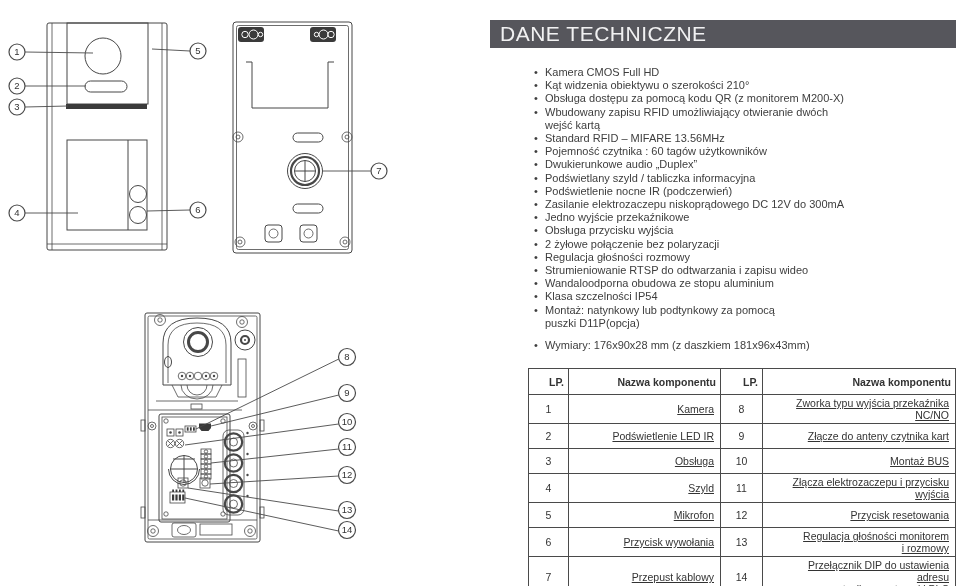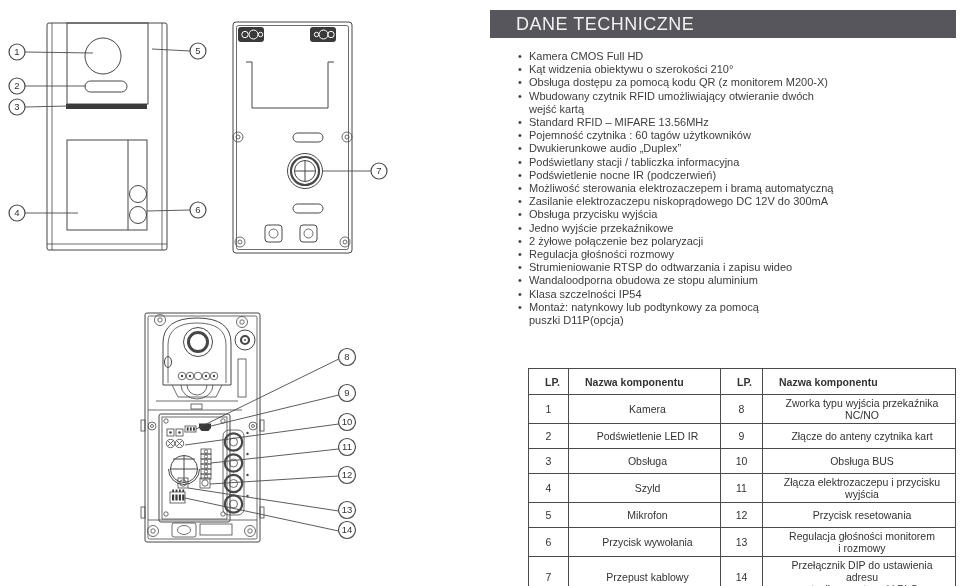--- a/index.html
+++ b/index.html
@@ -2,41 +2,41 @@
 <html><head>
 <meta charset="utf-8">
 <style>
   html,body{margin:0;padding:0;}
   body{
     width:960px;height:586px;background:#ffffff;position:relative;overflow:hidden;
     font-family:"Liberation Sans",sans-serif;
   }
   
   .hdr-bar{
-    position:absolute;left:490px;top:10px;width:466px;height:28px;
-    background:#56565c;color:#f1f1f2;font-size:18px;line-height:28px;
-    padding-left:26px;box-sizing:border-box;letter-spacing:.5px;font-weight:400;
+    position:absolute;left:490px;top:20px;width:466px;height:28px;
+    background:#56565c;color:#f1f1f2;font-size:21px;line-height:28px;
+    padding-left:10px;box-sizing:border-box;letter-spacing:.5px;font-weight:400;
   }
   .specs{
     position:absolute;left:517px;top:50px;width:438px;
     color:#3d3d3d;font-size:11px;line-height:13.2px;
   }
-  ul.bullets{list-style:none;margin:0;padding:0;}
+  ul.bullets{list-style:none;margin:16px;padding:0;}
   ul.bullets li{position:relative;padding-left:12px;white-space:pre-line;}
   ul.bullets li::before{content:"\2022";position:absolute;left:1px;top:0;}
   li.dim-item{margin-top:9px;}
   table.spec-table{
     position:absolute;left:528px;top:368px;width:427px;
     border-collapse:collapse;color:#333;font-size:10.5px;table-layout:fixed;
   }
   .spec-table th,.spec-table td{border:1px solid #4a4a4a;box-sizing:border-box;}
-  .spec-table th{font-weight:bold;text-align:left;height:26px;padding:2px 16px;}
+  .spec-table th{font-weight:bold;text-align:right;height:26px;padding:2px 4px;}
   .spec-table td{height:25px;padding:2px 6px;}
   .spec-table td.lp{text-align:center;}
-  .spec-table td.name{text-align:center;padding-left:12px;white-space:pre-line;line-height:12px;}
+  .spec-table td.name{text-align:right;padding-left:12px;white-space:pre-line;line-height:12px;text-decoration:underline;}
   
   svg{position:absolute;}
   #front-view{left:0;top:12px;}
   #back-view{left:222px;top:14px;}
   #internal-view{left:128px;top:293px;}
   .ln{stroke:#474747;fill:none;stroke-width:1;}
   .ln2{stroke:#474747;fill:none;stroke-width:2.2;}
   .ln3{stroke:#474747;fill:none;stroke-width:3;}
   .thin{stroke:#474747;fill:none;stroke-width:.8;}
   .dark{fill:#3a3a3a;stroke:none;}
@@ -337,38 +337,38 @@
 
   <div class="hdr-bar">
     <span>DANE TECHNICZNE</span>
   </div>
 
   <div class="specs">
     <ul class="bullets">
       <li>Kamera CMOS Full HD</li>
       <li>Kąt widzenia obiektywu o szerokości 210°</li>
       <li>Obsługa dostępu za pomocą kodu QR (z monitorem M200-X)</li>
-      <li>Wbudowany czytnik RFID umożliwiający otwieranie dwóch
+      <li>Wbudowany zapisu RFID umożliwiający otwieranie dwóch
 wejść kartą</li>
       <li>Standard RFID – MIFARE 13.56MHz</li>
       <li>Pojemność czytnika : 60 tagów użytkowników</li>
       <li>Dwukierunkowe audio „Duplex”</li>
-      <li>Podświetlany stacji / tabliczka informacyjna</li>
+      <li>Podświetlany szyld / tabliczka informacyjna</li>
       <li>Podświetlenie nocne IR (podczerwień)</li>
-      <li>Możliwość sterowania elektrozaczepem i bramą automatyczną</li>
       <li>Zasilanie elektrozaczepu niskoprądowego DC 12V do 300mA</li>
+      <li>Jedno wyjście przekaźnikowe</li>
       <li>Obsługa przycisku wyjścia</li>
-      <li>Jedno wyjście przekaźnikowe</li>
       <li>2 żyłowe połączenie bez polaryzacji</li>
       <li>Regulacja głośności rozmowy</li>
       <li>Strumieniowanie RTSP do odtwarzania i zapisu wideo</li>
       <li>Wandaloodporna obudowa ze stopu aluminium</li>
       <li>Klasa szczelności IP54</li>
       <li>Montaż: natynkowy lub podtynkowy za pomocą
 puszki D11P(opcja)</li>
+      <li class="dim-item">Wymiary: 176x90x28 mm (z daszkiem 181x96x43mm)</li>
     </ul>
   </div>
 
   <table class="spec-table">
     <colgroup>
         <col style="width:40px">
         <col style="width:152px">
         <col style="width:42px">
         <col style="width:193px">
       </colgroup>
@@ -390,21 +390,21 @@
       <tr>
         <td class="lp">2</td>
         <td class="name">Podświetlenie LED IR</td>
         <td class="lp">9</td>
         <td class="name">Złącze do anteny czytnika kart</td>
       </tr>
       <tr>
         <td class="lp">3</td>
         <td class="name">Obsługa</td>
         <td class="lp">10</td>
-        <td class="name">Obsługa BUS</td>
+        <td class="name">Montaż BUS</td>
       </tr>
       <tr>
         <td class="lp">4</td>
         <td class="name">Szyld</td>
         <td class="lp">11</td>
         <td class="name">Złącza elektrozaczepu i przycisku wyjścia</td>
       </tr>
       <tr>
         <td class="lp">5</td>
         <td class="name">Mikrofon</td>

